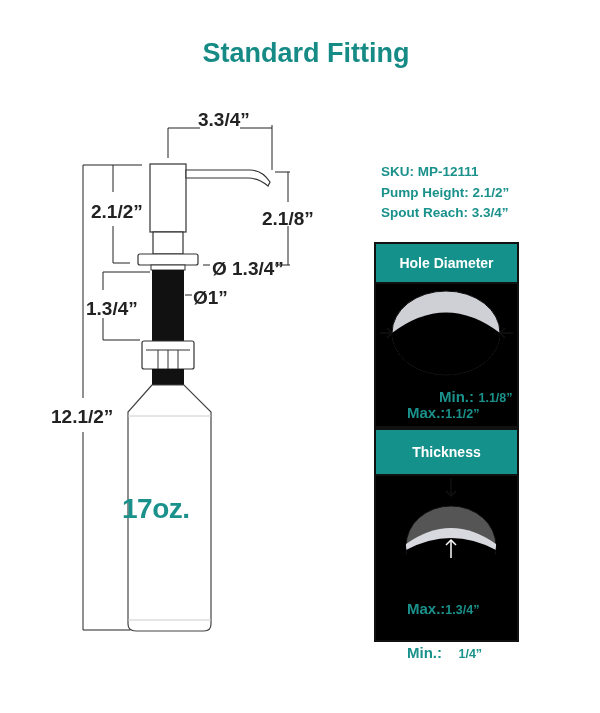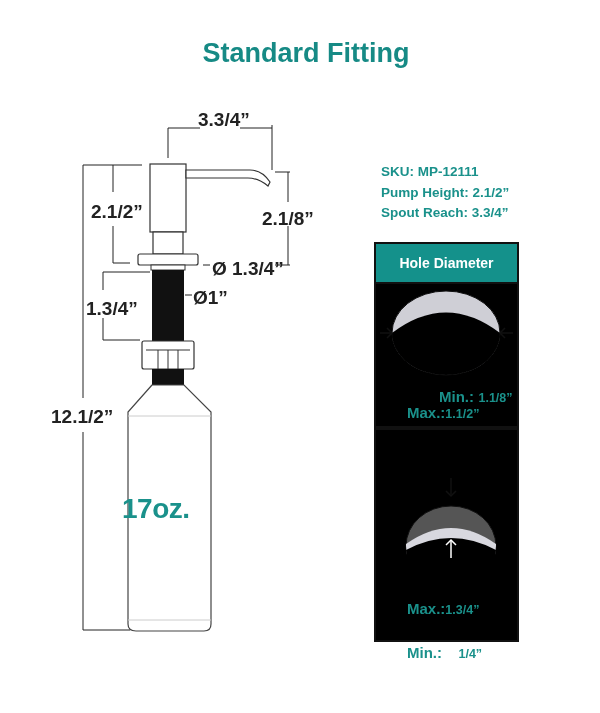--- a/index.html
+++ b/index.html
@@ -104,20 +104,21 @@
   <div class="mm" style="left:31px;top:144px;margin-left:32px;">
     <span class="lbl">Min.:</span>
     <span class="val">1.1/8”</span>
   </div>
   <div class="mm" style="left:31px;top:160px;text-align:right;">
     <span class="lbl">Max.:</span><span class="val">1.1/2”</span>
   </div>
 </div>
 
 <div class="box" style="top:428px;height:210px;">
+  <div class="box-hdr" style="height:44px;line-height:44px;">Thickness</div>
   <svg width="141" height="120" style="position:absolute;left:0;top:46px;">
     <g stroke="#111" stroke-width="1.5" fill="none">
       <line x1="75" y1="2" x2="75" y2="20"></line>
         <path d="M70 15 L75 20 L80 15"></path>
     </g>
     <ellipse cx="75" cy="70" rx="45" ry="40" fill="#555" stroke="#111" stroke-width="1"></ellipse>
     <path d="M30 68 Q75 36 120 68 L120 70 A45 40 0 0 1 30 70 Z" fill="#d8d8df"></path>
     <path d="M30 74 Q75 50 120 74 A45 38 0 0 1 30 74 Z" fill="#000"></path>
     <g stroke="#fff" stroke-width="1.5" fill="none">
       <line x1="75" y1="82" x2="75" y2="64"></line>

